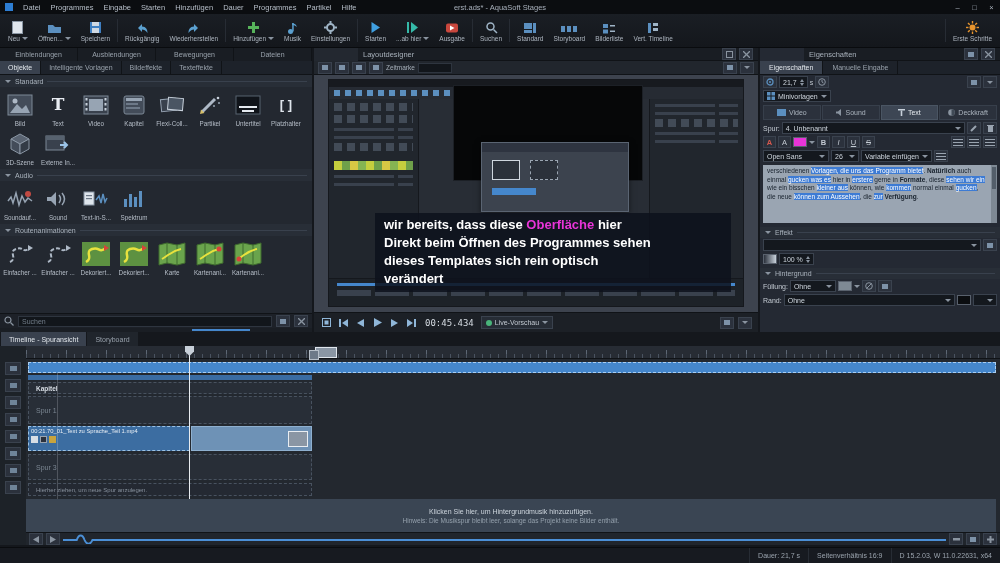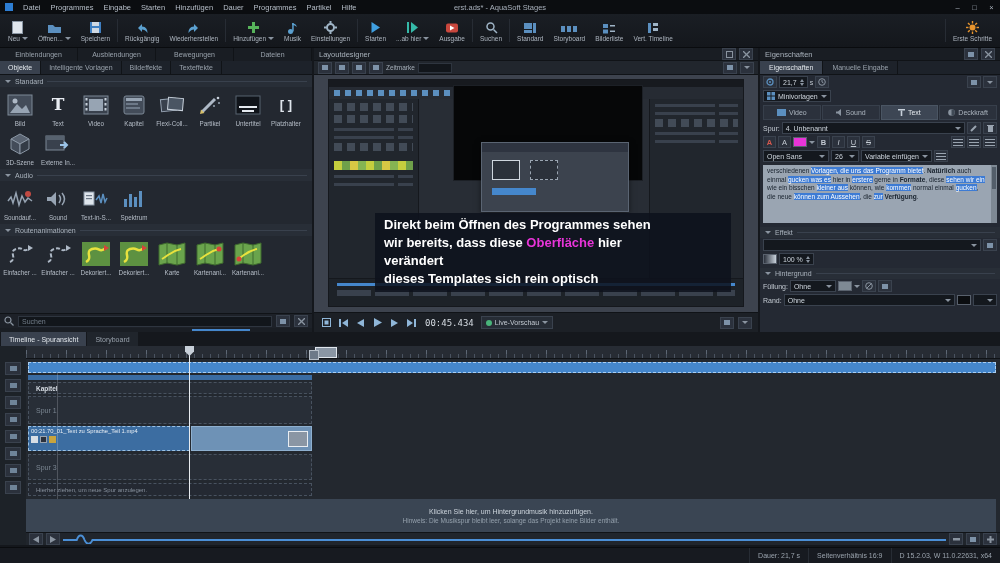--- a/index.html
+++ b/index.html
@@ -18,21 +18,21 @@
 .win-btn{width:17px;display:flex;align-items:center;justify-content:center;font-size:7.5px;color:#aab2bd;}
 
 .toolbar{height:34px;background:linear-gradient(#1a1e24,#14171c);display:flex;align-items:stretch;padding:1px 3px;border-bottom:1px solid #090b0e;}
 .tbtn{display:flex;flex-direction:column;align-items:center;justify-content:center;padding:0 5px;row-gap:1px;}
 .tbtn .ic{height:15px;display:flex;align-items:flex-end;justify-content:center;}
 .lblrow{display:flex;align-items:center;gap:2px;}
 .lb{font-size:6.5px;color:#aeb6c0;white-space:nowrap;}
 .tsep{width:1px;background:#272c34;margin:4px 2px;flex:none;}
 .tspacer{flex:1;}
 
-.panel-hdr{height:13px;background:#191d23;display:flex;align-items:center;font-size:7.5px;color:#a7b0ba;padding:0 5px;gap:3px;border-bottom:1px solid #101317;}
+.panel-hdr{height:13px;background:#191d23;display:flex;align-items:center;font-size:7.5px;color:#a7b0ba;padding:0 5px;gap:3px;border-bottom:1px solid #101317;margin-left:44px;}
 .hdr-sp{flex:1;}
 
 .left-panel{position:absolute;left:0;top:48px;width:312px;height:284px;background:#232830;display:flex;flex-direction:column;}
 .ltabs{display:flex;height:13px;background:#191d23;}
 .ltab{flex:1;display:flex;align-items:center;justify-content:center;font-size:7px;color:#98a1ab;border-right:1px solid #101317;}
 .stabs{display:flex;height:14px;background:#1d222a;border-bottom:1px solid #101317;}
 .stab{display:flex;align-items:center;justify-content:center;font-size:7px;color:#98a1ab;padding:0 8px;border-right:1px solid #101317;}
 .stab.active{background:#39414e;color:#e2e7ec;}
 .section-hdr{height:12px;display:flex;align-items:center;font-size:7px;color:#aab3bd;padding:0 5px;gap:4px;background:#282e37;}
 .section-hdr::after{content:"";flex:1;height:1px;background:#39414d;}
@@ -724,24 +724,24 @@
           <div class="f2"></div>
         </div>
         <div class="sh-btn"></div>
       </div>
       <div class="sh-bottom">
         <div class="sh-bluebar"></div>
         <div class="sh-blocks"></div>
       </div>
     </div>
     <div class="subtitle">
+      <div class="sl"><span>wir bereits, dass diese </span><span class="hl">Oberfläche</span><span> hier</span></div>
       <div class="sl">Direkt beim Öffnen des Programmes sehen</div>
-      <div class="sl"><span>wir bereits, dass diese </span><span class="hl">Oberfläche</span><span> hier</span></div>
+      <div class="sl">dieses Templates sich rein optisch</div>
       <div class="sl">verändert</div>
-      <div class="sl">dieses Templates sich rein optisch</div>
     </div>
   </div>
   <div class="transport">
     <span class="tbtn-sm">
         <svg width="9" height="9">
           <rect x="0.5" y="0.5" width="8" height="8" fill="none" stroke="#8fb6d8"></rect>
           <rect x="2.5" y="2.5" width="4" height="4" fill="#8fb6d8"></rect>
         </svg>
       </span>
     <span class="tbtn-sm">

